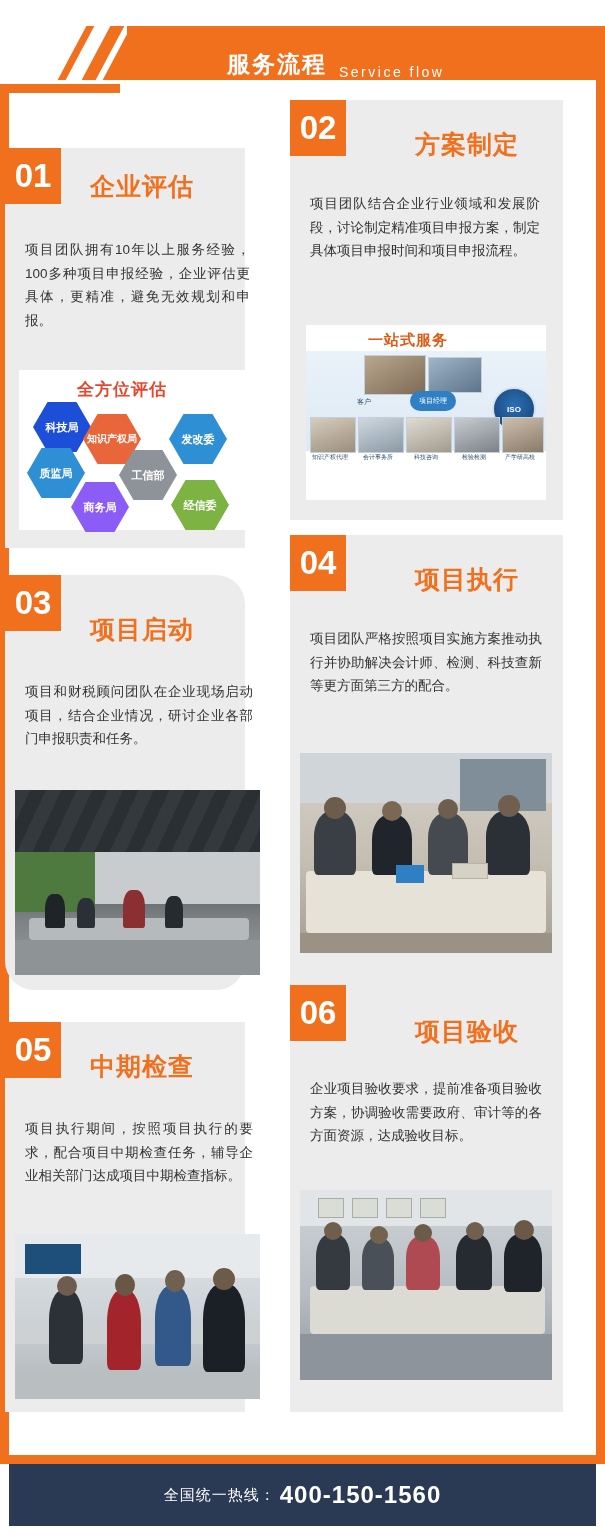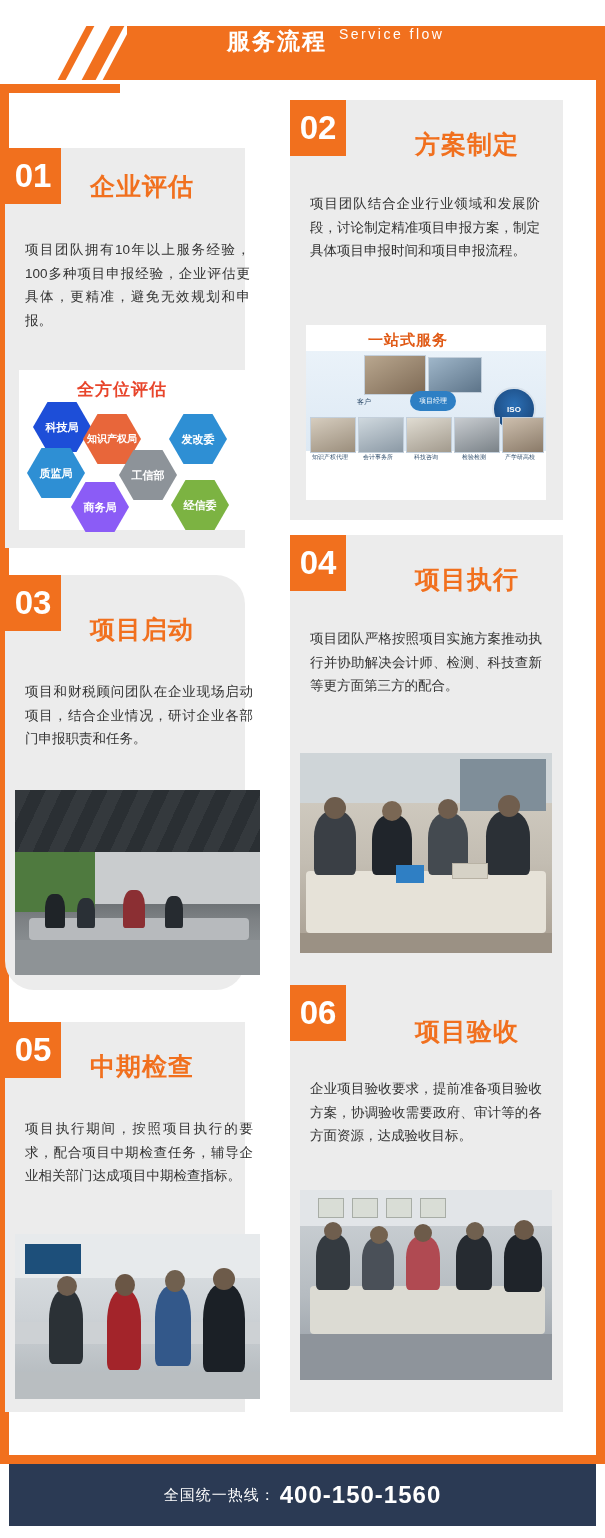--- a/index.html
+++ b/index.html
@@ -22,21 +22,21 @@
     width: 605px;
     height: 96px;
   }
   .header-bar {
     position: absolute;
     left: 127px; top: 26px;
     width: 478px;
     height: 54px;
     background: #f1701e;
     display: flex;
-    align-items: flex-start;
+    align-items: flex-end;
     padding-left: 100px;
     box-sizing: border-box;
   }
   .header-bar-skew {
     position: absolute;
     left: 117px; top: 26px;
     width: 60px;
     height: 54px;
     background: #f1701e;
     transform: skewX(-28deg);

